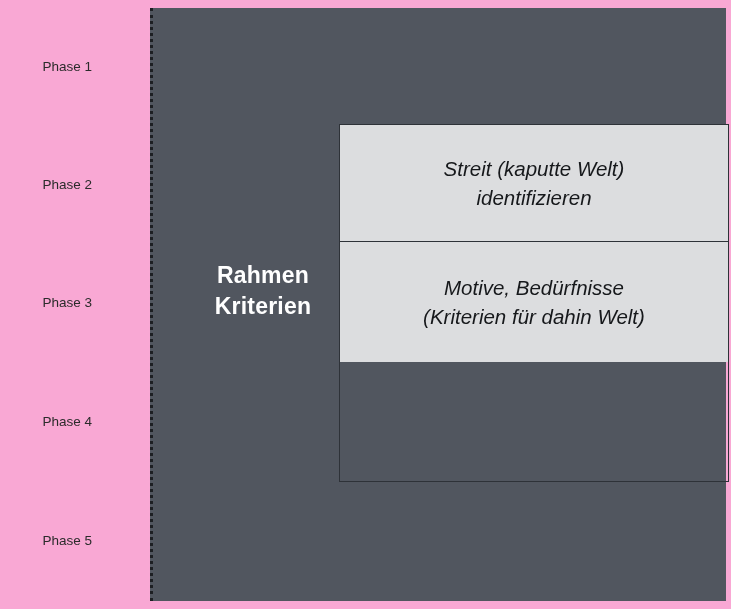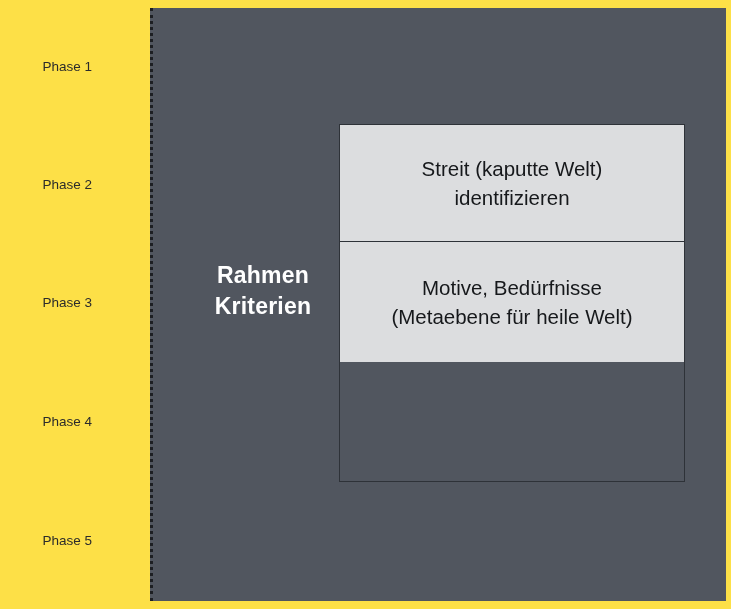--- a/index.html
+++ b/index.html
@@ -9,21 +9,21 @@
   }
   body {
     font-family: "Liberation Sans", sans-serif;
     -webkit-font-smoothing: antialiased;
   }
 
   #canvas {
     position: relative;
     width: 731px;
     height: 609px;
-    background: #fde047;
+    background: #f9a8d4;
     overflow: hidden;
   }
 
   
   .phase-axis {
     position: absolute;
     left: 0;
     top: 0;
     width: 150px;
     height: 609px;
@@ -67,24 +67,25 @@
     line-height: 31px;
     color: #ffffff;
     letter-spacing: 0.2px;
   }
 
   
   .step-stack {
     position: absolute;
     left: 336px;
     top: 124px;
-    width: 346px;
+    width: 390px;
     height: 358px;
     box-sizing: border-box;
     border: 1px solid #2e3238;
+    font-style: italic;
   }
   .step-box {
     position: relative;
     box-sizing: border-box;
     width: 100%;
     background: #dcdddf;
     display: flex;
     align-items: center;
     justify-content: center;
     text-align: center;
@@ -124,20 +125,20 @@
 
     <div class="step-stack" style="left:186px; top:116px;">
 
       <div class="step-box step-0">
         <span class="step-text">Streit (kaputte Welt)
 identifizieren</span>
       </div>
 
       <div class="step-box step-1">
         <span class="step-text">Motive, Bedürfnisse
-(Metaebene für heile Welt)</span>
+(Kriterien für dahin Welt)</span>
       </div>
 
 
     </div>
   </div>
 
 </div>
 
 </body></html>

